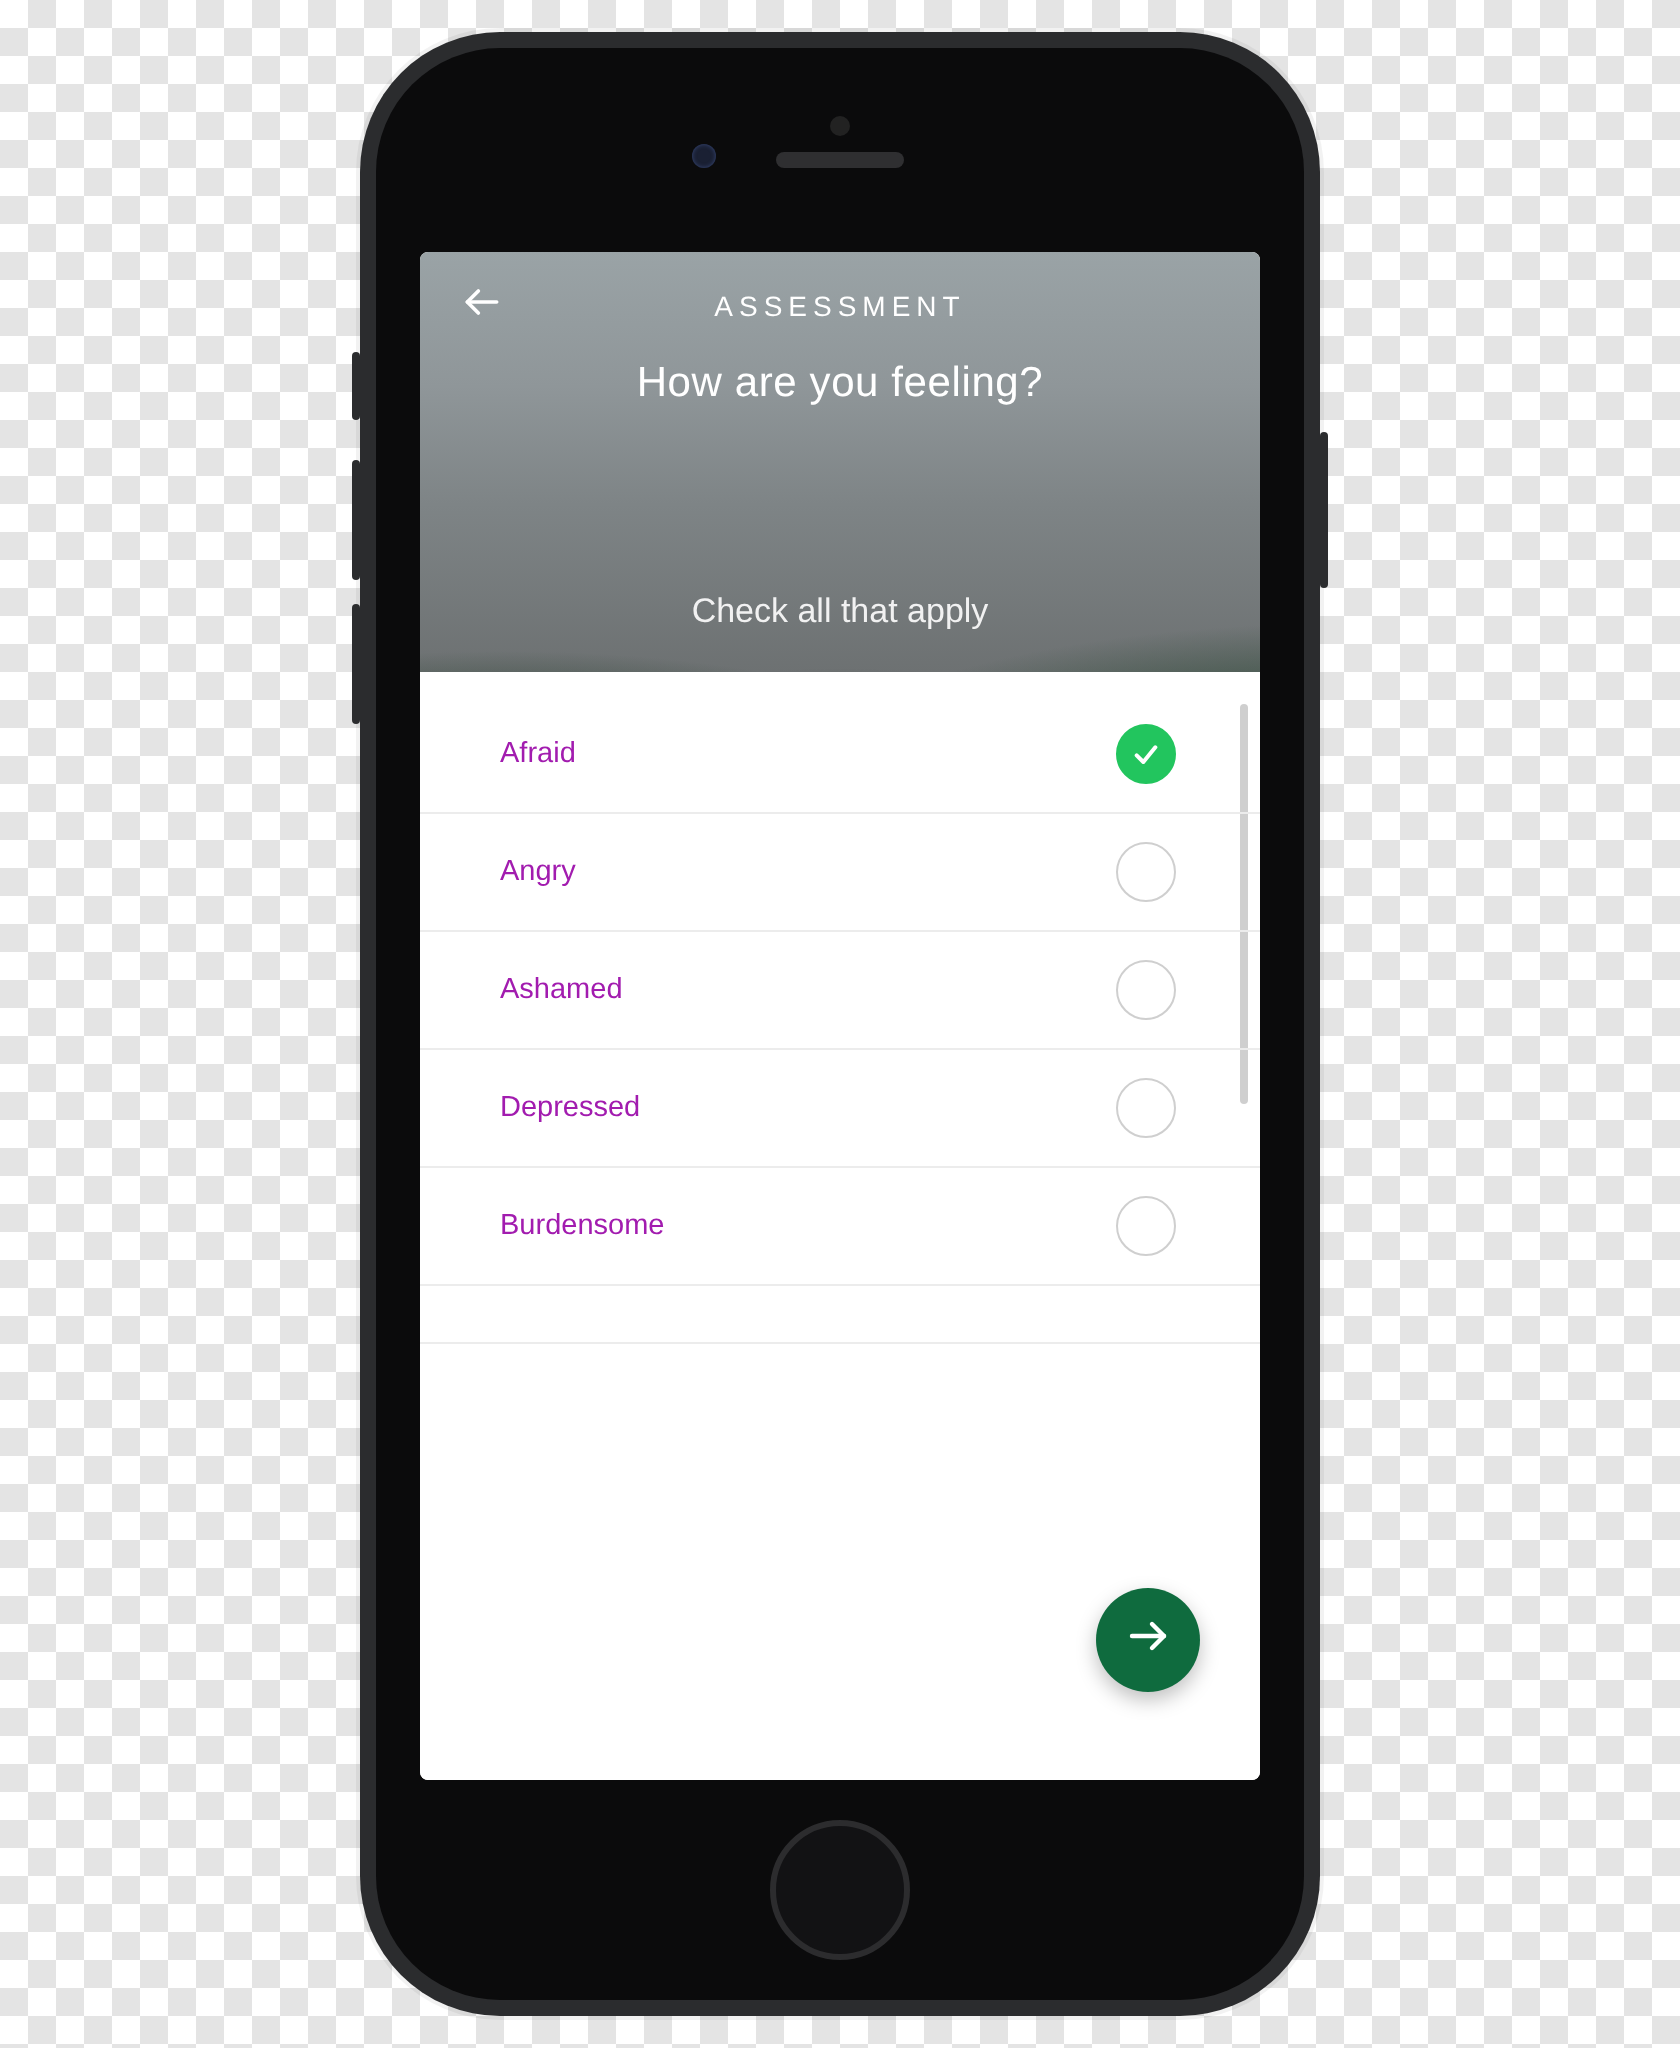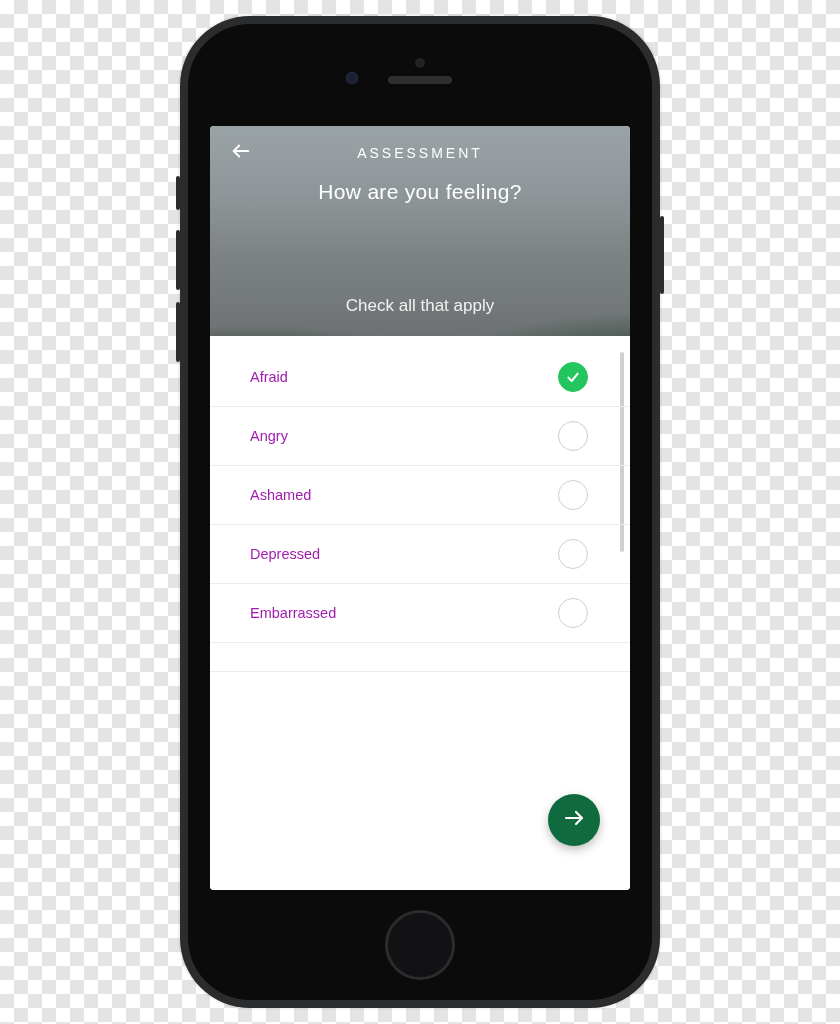--- a/index.html
+++ b/index.html
@@ -233,21 +233,21 @@
             </div>
             <div class="row">
               <span>Ashamed</span>
               <span class="check"></span>
             </div>
             <div class="row">
               <span>Depressed</span>
               <span class="check"></span>
             </div>
             <div class="row">
-              <span>Embarrassed</span>
+              <span>Burdensome</span>
               <span class="check"></span>
             </div>
             <div class="row"></div>
           </div>
 
         <div class="fab">
           <span>
             <svg viewBox="0 0 24 24">
                 <line x1="4" y1="12" x2="20" y2="12"></line>
                 <polyline points="14 6 20 12 14 18"></polyline>

